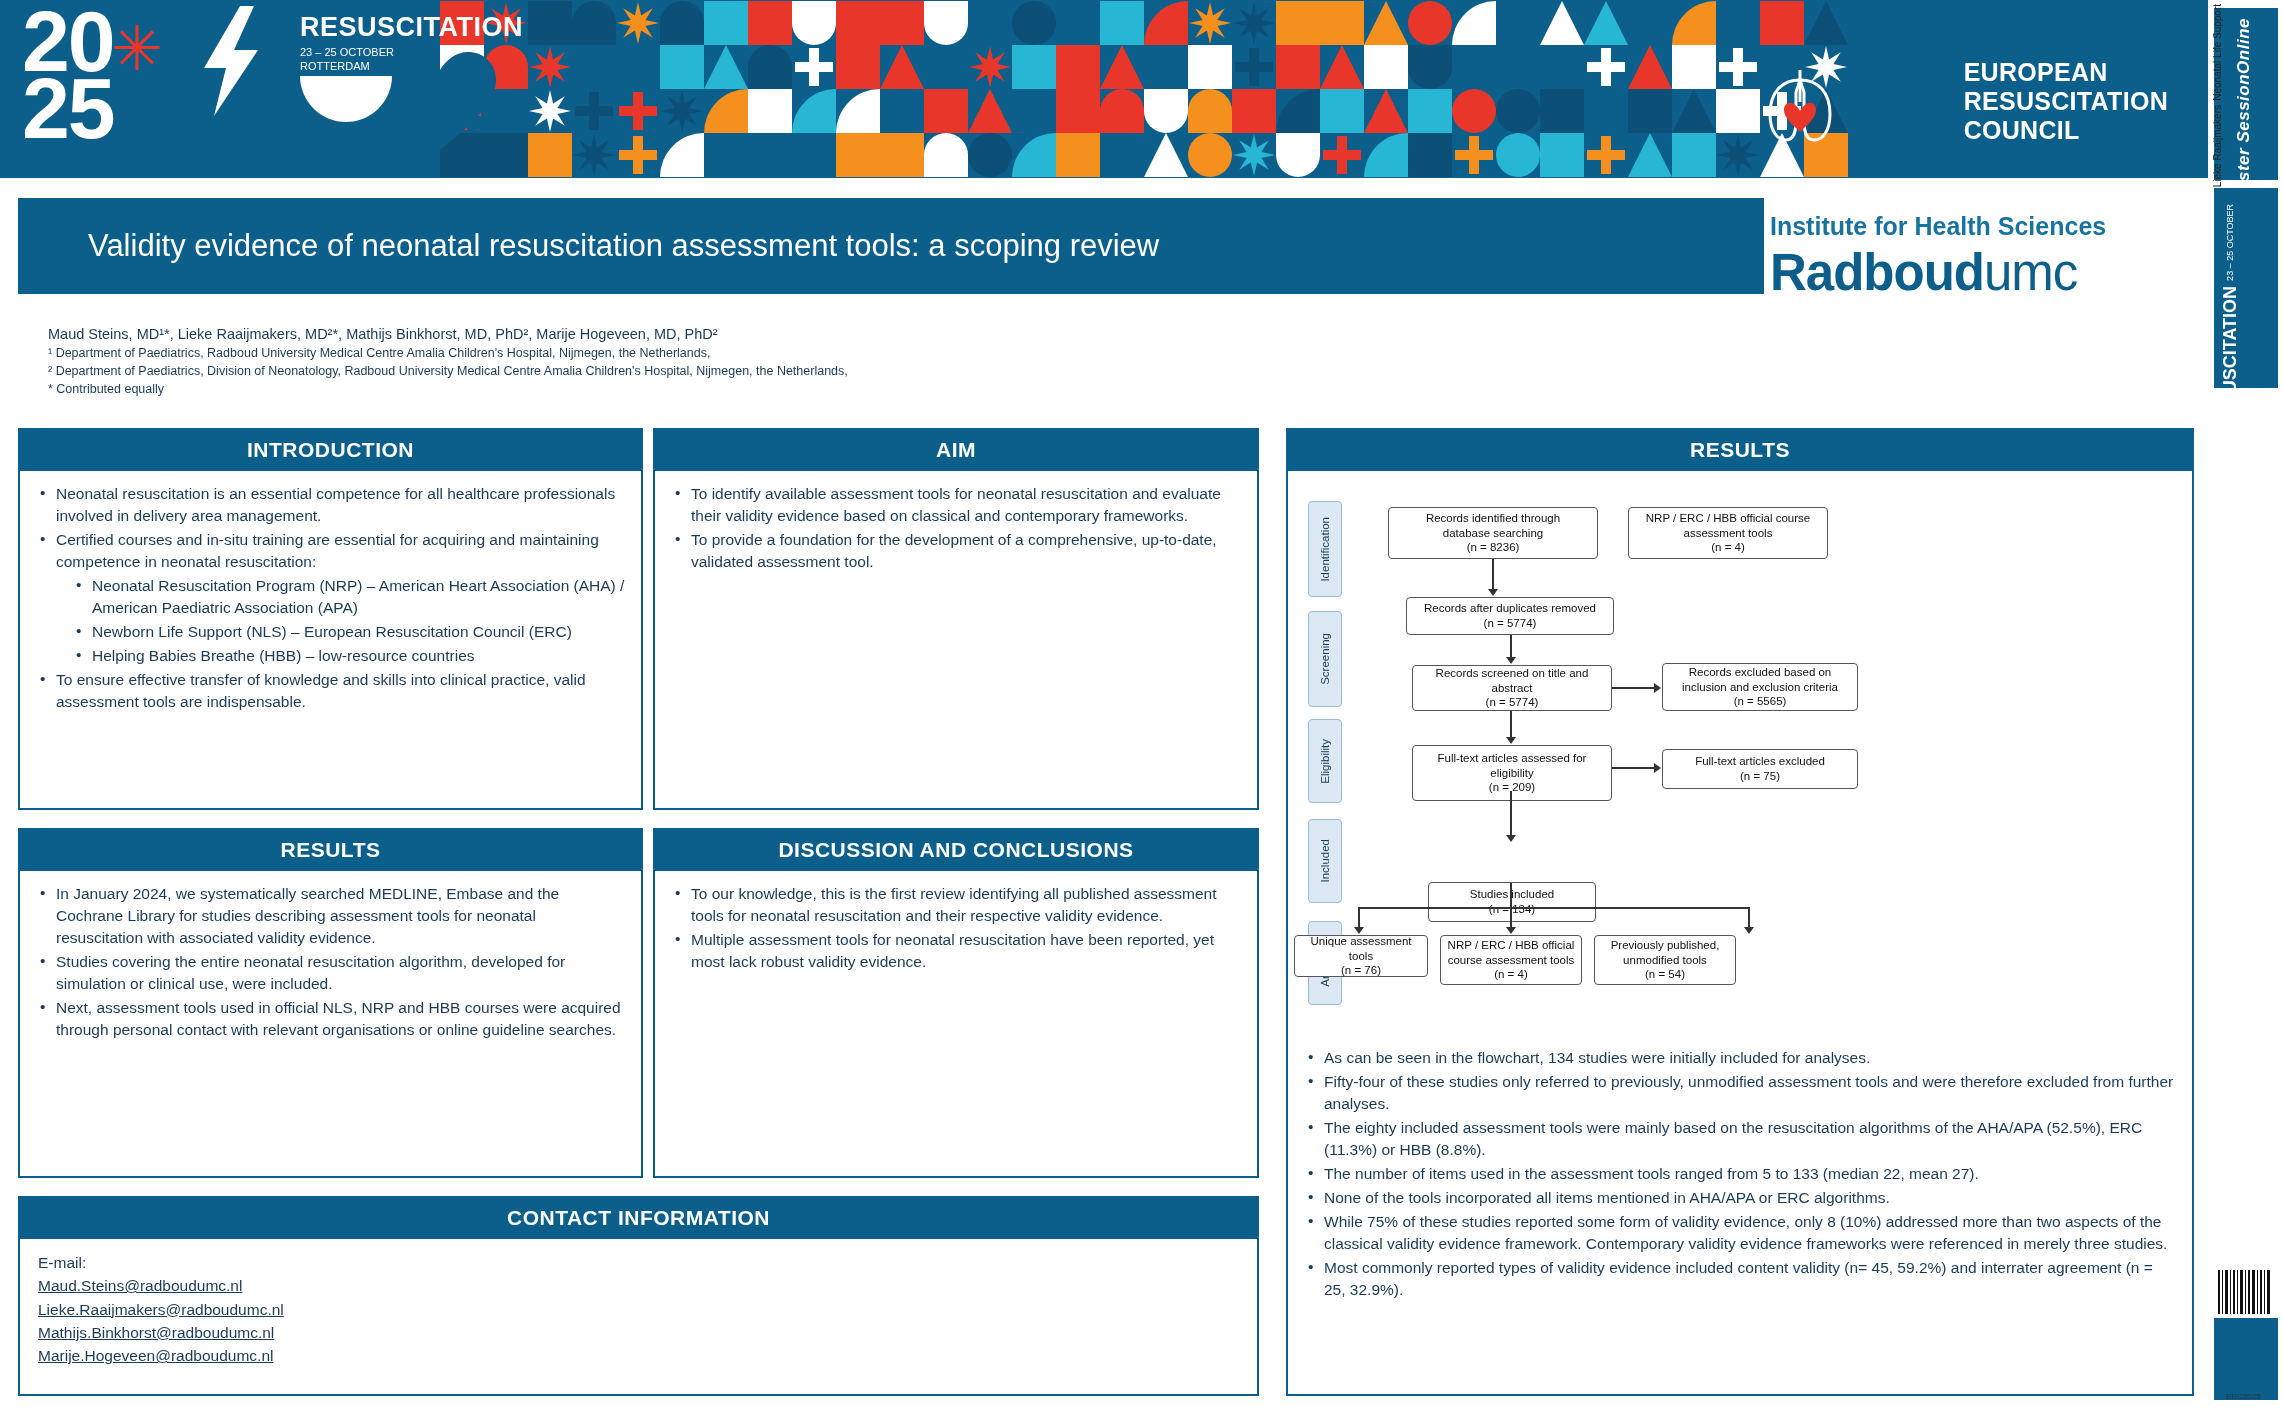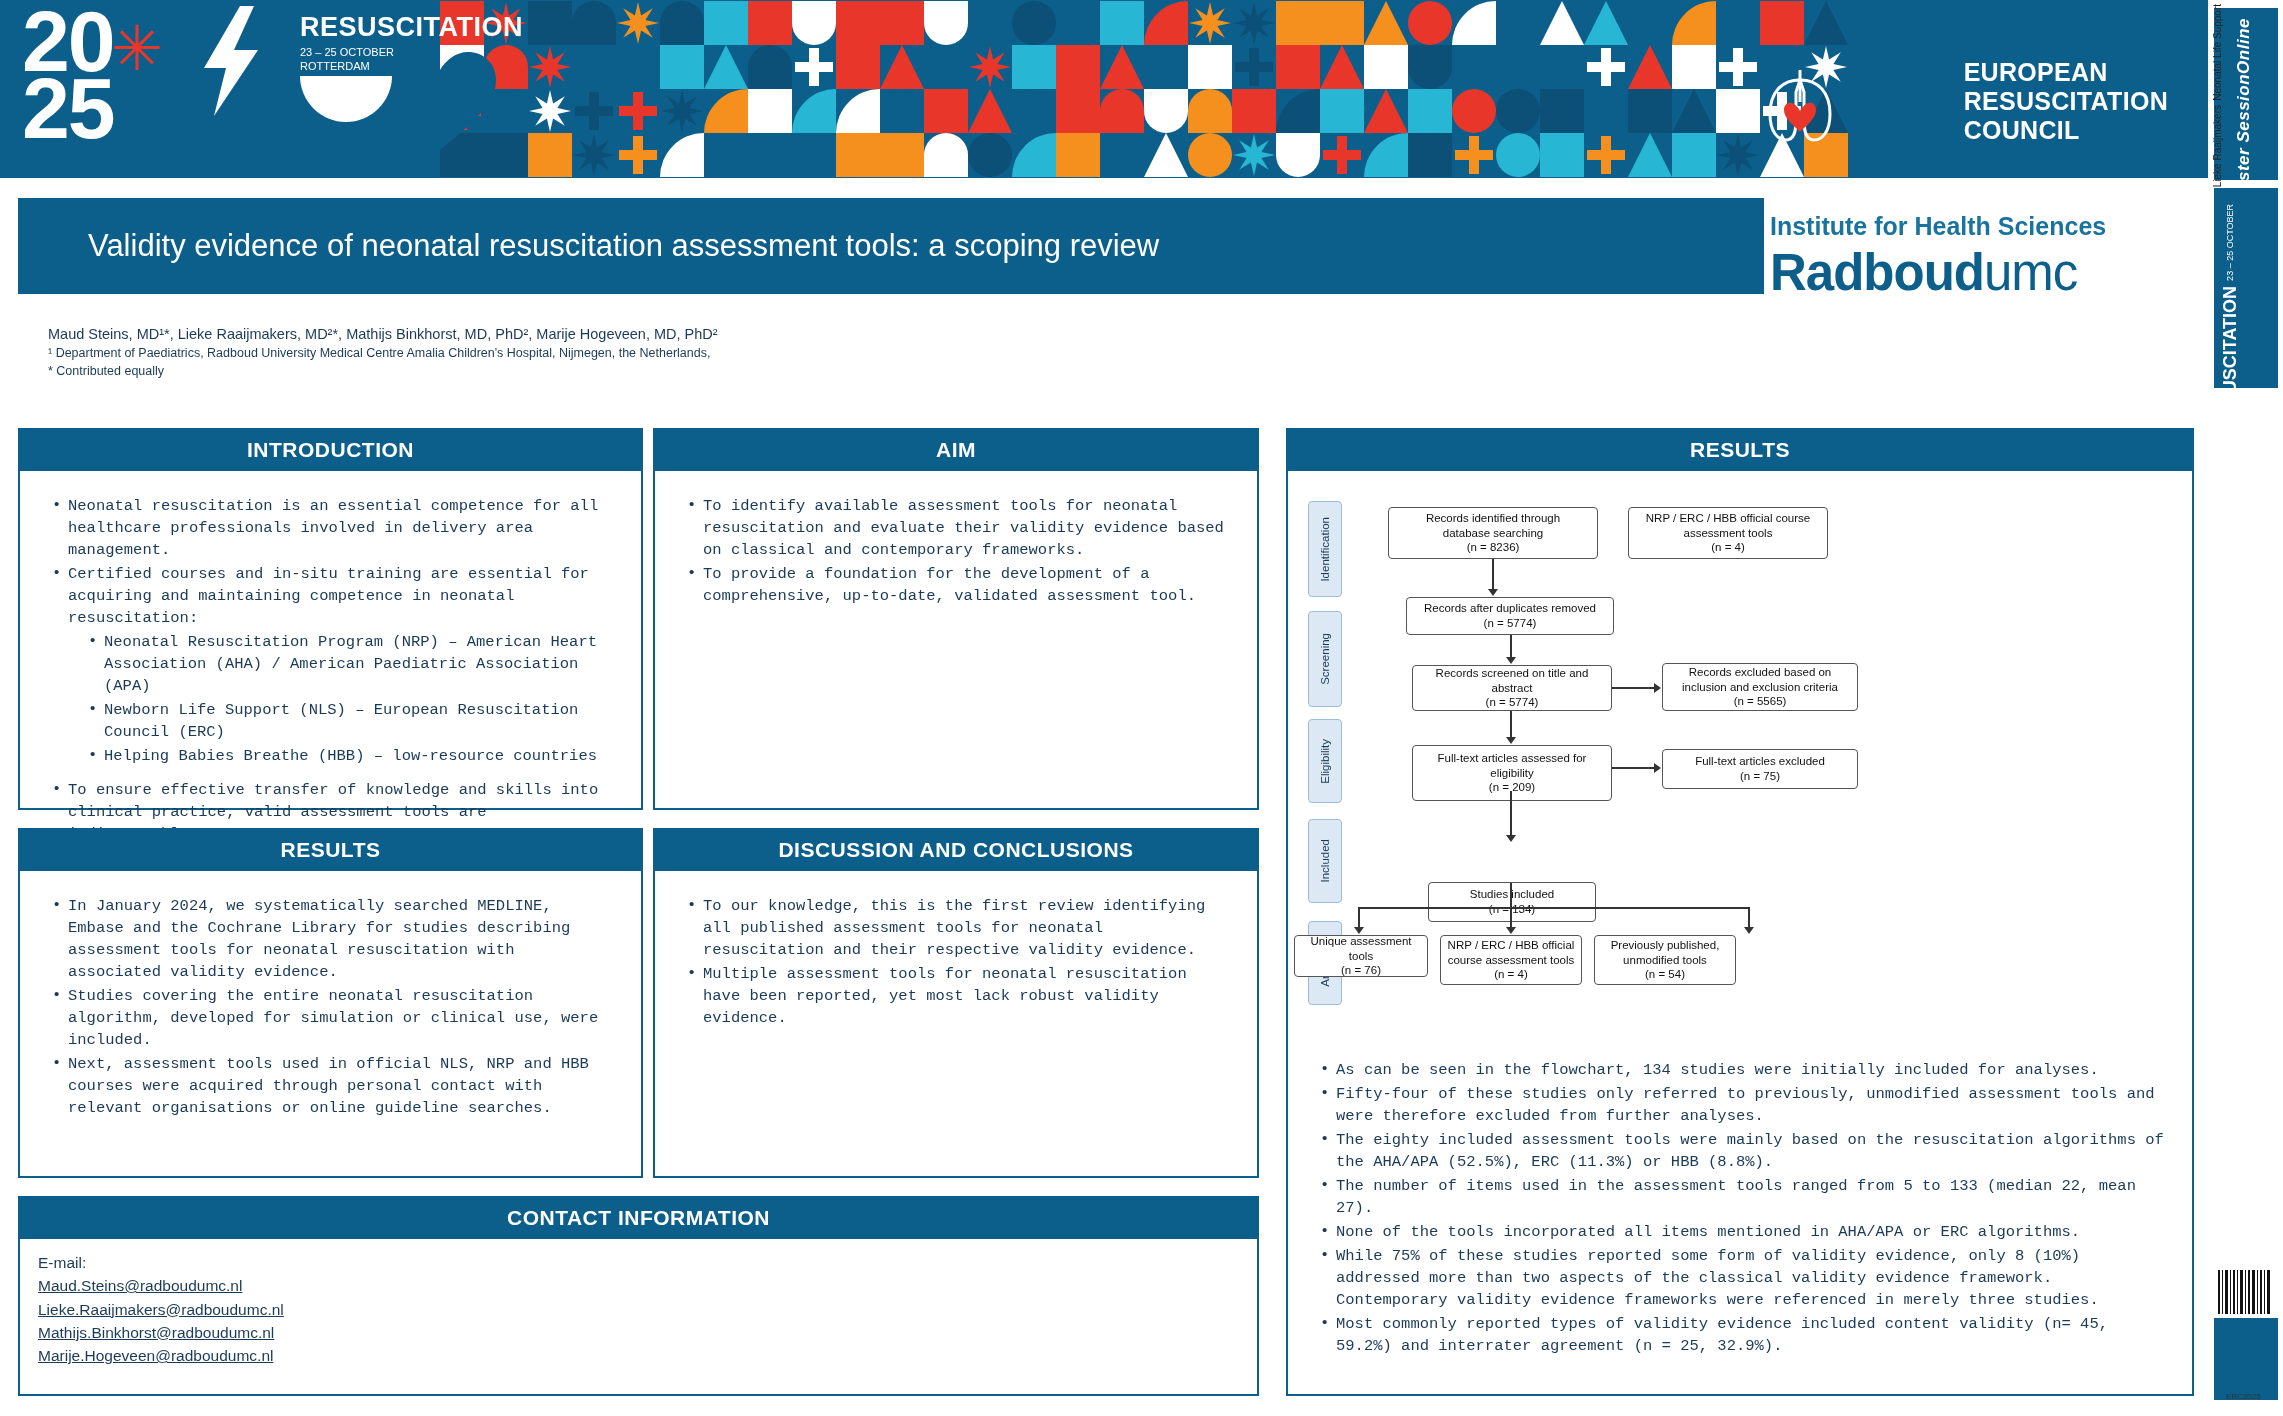--- a/index.html
+++ b/index.html
@@ -86,21 +86,21 @@
   .authors { position:absolute; left:48px; top:326px; width:1500px; color:#1b3a57; }
   .authors .line1 { font-size:14.5px; }
   .authors .aff { font-size:12.5px; margin-top:4px; }
   
   .panel { position:absolute; background:#fff; border:2px solid #0b5f8a; }
   .panel-head {
     background:#0b5f8a; color:#fff; text-align:center; font-weight:bold;
     font-size:21px; letter-spacing:0.5px; padding:8px 0 9px;
   }
   .panel-body { padding:12px 16px 10px 16px; color:#1b3a57; font-size:15.5px; line-height:1.42; }
-  ul.bul { margin:12px; padding:0; list-style:none;font-family:Liberation Mono, monospace; }
+  ul.bul { margin:0; padding:0; list-style:none; }
   ul.bul > li { position:relative; padding-left:20px; margin-bottom:2px; }
   ul.bul > li:before { content:"•"; position:absolute; left:4px; top:-1px; }
   ul.bul ul.bul { margin-top:2px; margin-left:16px; }
   
   #panel-intro { left:18px; top:428px; width:625px; height:382px; }
   #panel-aim   { left:653px; top:428px; width:606px; height:382px; }
   #panel-methods { left:18px; top:828px; width:625px; height:350px; }
   #panel-discussion { left:653px; top:828px; width:606px; height:350px; }
   #panel-contact { left:18px; top:1196px; width:1241px; height:200px; }
   #panel-results { left:1286px; top:428px; width:908px; height:968px; }
@@ -455,20 +455,21 @@
 <div class="radboud">
   <div class="ihs">Institute for Health Sciences</div>
   <div class="rb">
     <span>Radboud</span><span class="umc">umc</span>
   </div>
 </div>
 
 <div class="authors">
   <div class="line1">Maud Steins, MD¹*, Lieke Raaijmakers, MD²*, Mathijs Binkhorst, MD, PhD², Marije Hogeveen, MD, PhD²</div>
   <div class="aff">¹ Department of Paediatrics, Radboud University Medical Centre Amalia Children's Hospital, Nijmegen, the Netherlands,</div>
+  <div class="aff">² Department of Paediatrics, Division of Neonatology, Radboud University Medical Centre Amalia Children's Hospital, Nijmegen, the Netherlands,</div>
   <div class="aff">* Contributed equally</div>
 </div>
 
 <div class="panel" id="panel-intro">
   <div class="panel-head">INTRODUCTION</div>
   <div class="panel-body">
     <ul class="bul">
       <li>Neonatal resuscitation is an essential competence for all healthcare professionals involved in delivery area management.</li>
       <li>
         <span>Certified courses and in-situ training are essential for acquiring and maintaining competence in neonatal resuscitation:</span>

